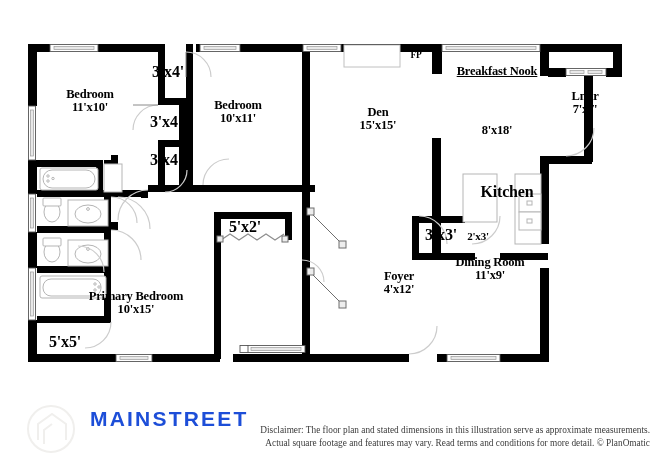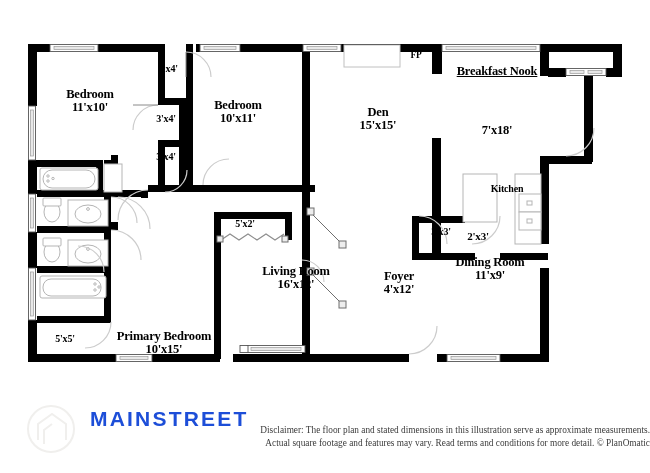--- a/index.html
+++ b/index.html
@@ -38,21 +38,21 @@
     position: absolute;
     text-align: center;
     color: #000000;
     font-weight: bold;
     line-height: 1.02;
     letter-spacing: -0.2px;
     white-space: nowrap;
     pointer-events: none;
   }
   .rl-md { font-size: 12.5px; }
-  .rl-sm { font-size: 10px; }
+  .rl-sm { font-size: 16px; }
   .rl-xxs { font-size: 11px; }
   .rl-fp { font-size: 9.5px; }
 
   #watermark {
     position: absolute;
     left: 18px;
     top: 404px;
     width: 270px;
     height: 52px;
     pointer-events: none;
@@ -357,44 +357,44 @@
   <div class="room-label rl-md" style="left:343px; top:106px; width:70px;">
     <div>Den</div>
     <div>15'x15'</div>
   </div>
 
   <div class="room-label rl-md" style="left:452px; top:64px; width:90px;">
     <div style="line-height:1.12;text-decoration:underline;">Breakfast Nook</div>
   </div>
 
   <div class="room-label rl-md" style="left:455px; top:124px; width:84px;">
-    <div>7'x18'</div>
-  </div>
-
+    <div>8'x18'</div>
+  </div>
+
+  <div class="room-label rl-md" style="left:556px; top:90px; width:58px;">
+    <div>Lndr</div>
+    <div>7'x7'</div>
+  </div>
 
   <div class="room-label rl-sm" style="left:478px; top:184px; width:58px;">
     <div>Kitchen</div>
   </div>
 
-  <div class="room-label rl-md" style="left:252px; top:264px; width:88px;">
-    <div style="line-height:1.12;">Living Room</div>
-    <div>16'x12'</div>
-  </div>
 
   <div class="room-label rl-md" style="left:368px; top:270px; width:62px;">
     <div>Foyer</div>
     <div>4'x12'</div>
   </div>
 
   <div class="room-label rl-md" style="left:452px; top:255px; width:76px;">
     <div style="line-height:1.12;text-align:center;">Dining Room</div>
     <div>11'x9'</div>
   </div>
 
-  <div class="room-label rl-md" style="left:116px; top:289px; width:96px;margin-top:40px;">
+  <div class="room-label rl-md" style="left:88px; top:289px; width:96px;">
     <div style="line-height:1.12;">Primary Bedroom</div>
     <div>10'x15'</div>
   </div>
 
   <div class="room-label rl-sm" style="left:145px; top:64px;  width:46px;">
     <div>3'x4'</div>
   </div>
   <div class="room-label rl-sm" style="left:143px; top:114px; width:46px;">
     <div>3'x4'</div>
   </div>

